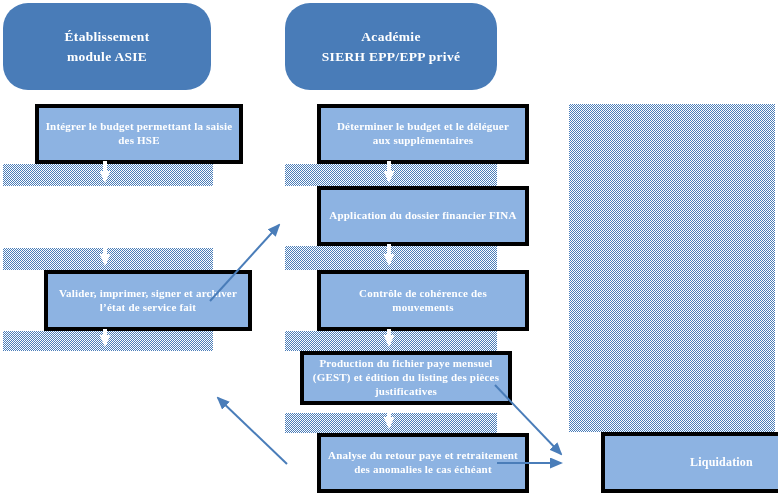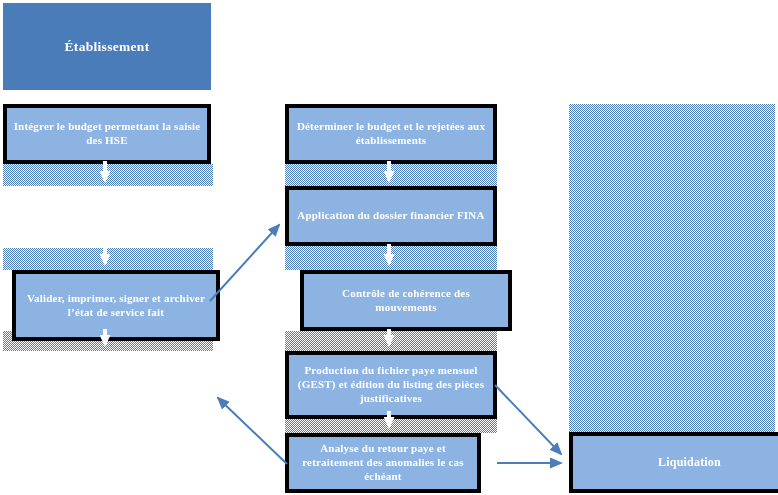--- a/index.html
+++ b/index.html
@@ -4,74 +4,80 @@
 <style>
   html,body{margin:0;padding:0;background:#ffffff;}
   .stage{
     position:relative;width:778px;height:495px;background:#ffffff;overflow:hidden;
     font-family:"Liberation Serif","DejaVu Serif",serif;
     font-weight:bold;color:#ffffff;
   }
   .hdr{
     position:absolute;background:#497cb8;
     display:flex;flex-direction:column;align-items:center;justify-content:center;
-    text-align:center;font-size:13.5px;line-height:1.45;letter-spacing:.3px;
+    text-align:center;font-size:13.5px;line-height:1.45;letter-spacing:.3px;border-radius:25px;
   }
   .box{
     position:absolute;background:#8db3e2;border:4px solid #000;box-sizing:border-box;
     display:flex;align-items:center;justify-content:center;
     text-align:center;font-size:11px;line-height:1.25;letter-spacing:.2px;
     padding:1px 6px;
+    margin-left:32px;
   }
   .checker{
     position:absolute;
     background:conic-gradient(#4a7db9 25%, #ffffff 0 50%, #4a7db9 0 75%, #ffffff 0) 0 0 / 2px 2px;
   }
   .overlay{position:absolute;left:0;top:0;pointer-events:none;}
 </style>
 </head>
 <body>
 
 <div class="stage">
 
   <div class="hdr" style="left:3px;top:3px;width:208px;height:87px">
     <div>Établissement</div>
+    <div>module ASIE</div>
+  </div>
+  <div class="hdr" style="left:285px;top:3px;width:212px;height:87px">
+    <div>Académie</div>
+    <div>SIERH EPP/EPP privé</div>
   </div>
 
   <div class="checker" style="left:3px;top:164px;width:210px;height:22px"></div>
   <div class="checker" style="left:3px;top:248px;width:210px;height:22px"></div>
   <div class="checker" style="left:3px;top:331px;width:210px;height:20px"></div>
 
   <div class="checker" style="left:285px;top:164px;width:212px;height:22px"></div>
   <div class="checker" style="left:285px;top:246px;width:212px;height:24px"></div>
   <div class="checker" style="left:285px;top:331px;width:212px;height:20px"></div>
   <div class="checker" style="left:285px;top:413px;width:212px;height:20px"></div>
 
   <div class="checker" style="left:569px;top:104px;width:206px;height:328px"></div>
 
   <div class="box" style="left:3px;top:104px;width:208px;height:60px">
     <span>Intégrer le budget permettant la saisie des HSE</span>
   </div>
-  <div class="box" style="left:12px;top:270px;width:208px;height:71px">
+  <div class="box" style="left:12px;top:270px;width:208px;height:61px">
     <span>Valider, imprimer, signer et archiver l’état de service fait</span>
   </div>
 
   <div class="box" style="left:285px;top:104px;width:212px;height:60px">
-    <span>Déterminer le budget et le rejetées aux établissements</span>
+    <span>Déterminer le budget et le déléguer aux supplémentaires</span>
   </div>
   <div class="box" style="left:285px;top:186px;width:212px;height:60px">
     <span>Application du dossier financier FINA</span>
   </div>
-  <div class="box" style="left:300px;top:270px;width:212px;height:61px">
+  <div class="box" style="left:285px;top:270px;width:212px;height:61px">
     <span>Contrôle de cohérence des mouvements</span>
   </div>
-  <div class="box" style="left:285px;top:351px;width:212px;height:68px">
+  <div class="box" style="left:268px;top:351px;width:212px;height:54px">
     <span>Production du fichier paye mensuel (GEST) et édition du listing des pièces justificatives</span>
   </div>
-  <div class="box" style="left:285px;top:433px;width:196px;height:60px">
+  <div class="box" style="left:285px;top:433px;width:212px;height:60px">
     <span>Analyse du retour paye et retraitement des anomalies le cas échéant</span>
   </div>
 
   <div class="box" style="left:569px;top:432px;width:241px;height:61px;font-size:12px">
     <span>Liquidation</span>
   </div>
 
   <svg class="overlay" width="778" height="495" viewBox="0 0 778 495">
     <defs>
       <marker id="mb" markerUnits="userSpaceOnUse" markerWidth="13" markerHeight="11" refX="11" refY="5.5" orient="auto">

